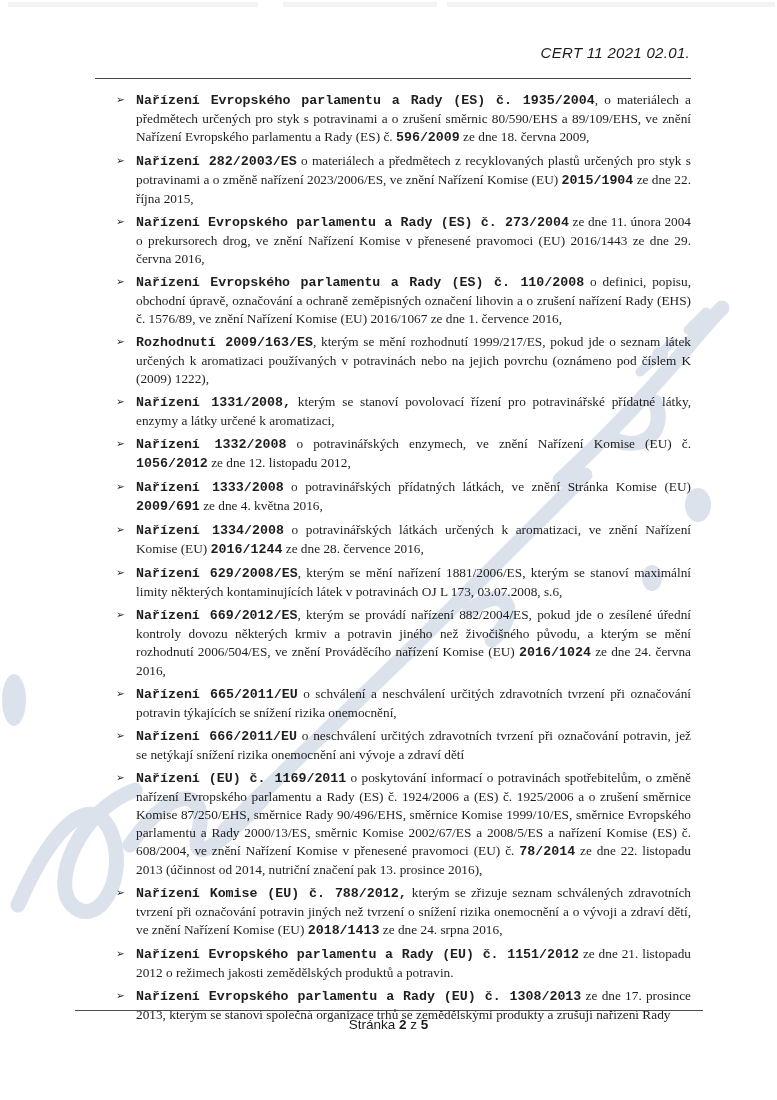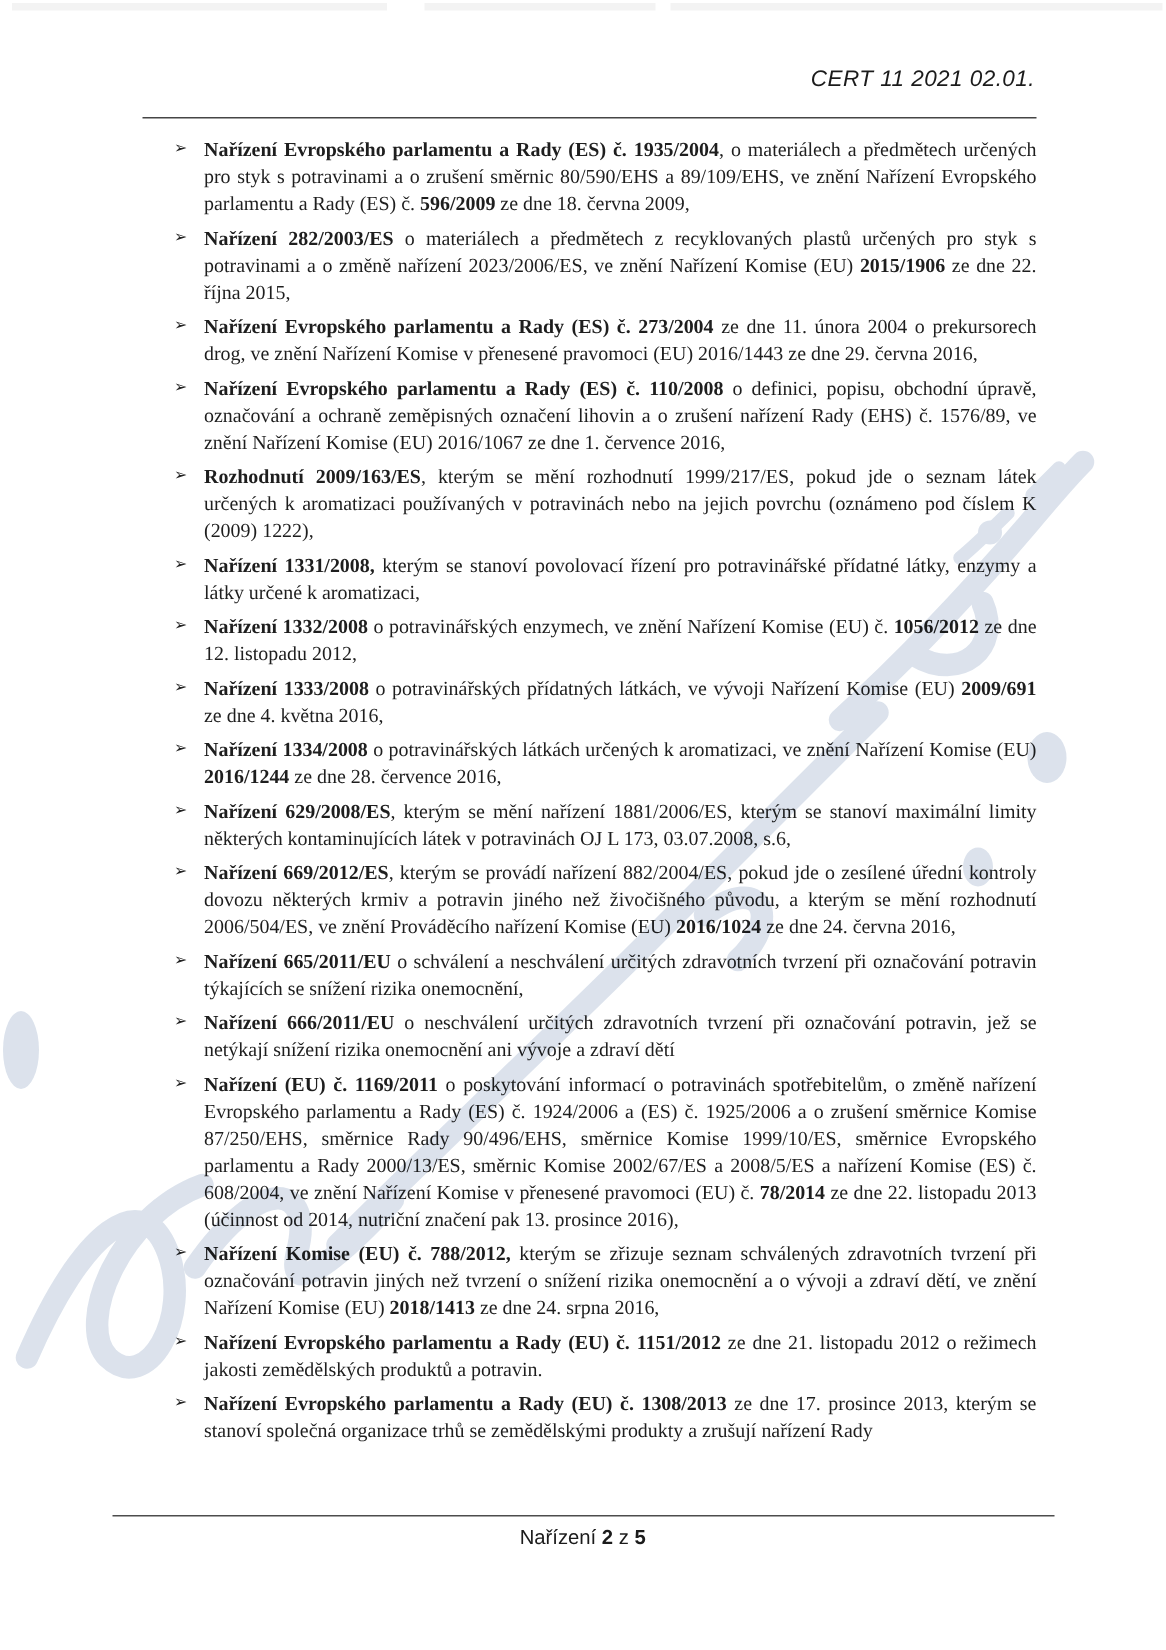--- a/index.html
+++ b/index.html
@@ -15,21 +15,21 @@
   .header-code{
     position:absolute;top:44px;right:87px;
     font-family:"Liberation Sans", sans-serif;font-style:italic;
     font-size:15px;letter-spacing:.3px;color:#1b1b1b;
   }
   .rule-top{position:absolute;top:78px;left:95px;width:596px;border-top:1.7px solid #454545;}
 
   .list{position:absolute;top:91px;left:95px;width:596px;}
   .item{position:relative;padding-left:41px;margin-bottom:5px;}
   .item p{margin:0;font-size:13.3px;line-height:18px;text-align:justify;color:#1e1e1e;}
-  .item .b{font-weight:bold;}
+  .item .b{font-weight:bold;font-family:Liberation Mono, monospace;}
   .bullet{
     position:absolute;left:21px;top:2px;
     font-family:"DejaVu Sans", sans-serif;font-size:10.5px;color:#222;
   }
 
   .rule-bottom{position:absolute;top:1010px;left:75px;width:628px;border-top:1.5px solid #4d4d4d;}
   .footer{
     position:absolute;top:1017px;left:0;width:777px;text-align:center;
     font-family:"Liberation Sans", sans-serif;font-size:13.5px;color:#1b1b1b;
   }
@@ -53,21 +53,21 @@
 <div class="header-code">CERT 11 2021 02.01.</div>
 <div class="rule-top"></div>
 
 <div class="list">
     <div class="item">
       <span class="bullet">➢</span>
       <p><span class="b">Nařízení Evropského parlamentu a Rady (ES) č. 1935/2004</span><span>, o materiálech a předmětech určených pro styk s potravinami a o zrušení směrnic 80/590/EHS a 89/109/EHS, ve znění Nařízení Evropského parlamentu a Rady (ES) č. </span><span class="b">596/2009</span><span> ze dne 18. června 2009,</span></p>
     </div>
     <div class="item">
       <span class="bullet">➢</span>
-      <p><span class="b">Nařízení 282/2003/ES</span><span> o materiálech a předmětech z recyklovaných plastů určených pro styk s potravinami a o změně nařízení 2023/2006/ES, ve znění Nařízení Komise (EU) </span><span class="b">2015/1906</span><span> ze dne 22. října 2015,</span></p>
+      <p><span class="b">Nařízení 282/2003/ES</span><span> o materiálech a předmětech z recyklovaných plastů určených pro styk s potravinami a o změně nařízení 2023/2006/ES, ve znění Nařízení Komise (EU) </span><span class="b">2015/1904</span><span> ze dne 22. října 2015,</span></p>
     </div>
     <div class="item">
       <span class="bullet">➢</span>
       <p><span class="b">Nařízení Evropského parlamentu a Rady (ES) č. 273/2004</span><span> ze dne 11. února 2004 o prekursorech drog, ve znění Nařízení Komise v přenesené pravomoci (EU) 2016/1443 ze dne 29. června 2016,</span></p>
     </div>
     <div class="item">
       <span class="bullet">➢</span>
       <p><span class="b">Nařízení Evropského parlamentu a Rady (ES) č. 110/2008</span><span> o definici, popisu, obchodní úpravě, označování a ochraně zeměpisných označení lihovin a o zrušení nařízení Rady (EHS) č. 1576/89, ve znění Nařízení Komise (EU) 2016/1067 ze dne 1. července 2016,</span></p>
     </div>
     <div class="item">
@@ -77,21 +77,21 @@
     <div class="item">
       <span class="bullet">➢</span>
       <p><span class="b">Nařízení 1331/2008,</span><span> kterým se stanoví povolovací řízení pro potravinářské přídatné látky, enzymy a látky určené k aromatizaci,</span></p>
     </div>
     <div class="item">
       <span class="bullet">➢</span>
       <p><span class="b">Nařízení 1332/2008</span><span> o potravinářských enzymech, ve znění Nařízení Komise (EU) č. </span><span class="b">1056/2012</span><span> ze dne 12. listopadu 2012,</span></p>
     </div>
     <div class="item">
       <span class="bullet">➢</span>
-      <p><span class="b">Nařízení 1333/2008</span><span> o potravinářských přídatných látkách, ve vývoji Nařízení Komise (EU) </span><span class="b">2009/691</span><span> ze dne 4. května 2016,</span></p>
+      <p><span class="b">Nařízení 1333/2008</span><span> o potravinářských přídatných látkách, ve znění Stránka Komise (EU) </span><span class="b">2009/691</span><span> ze dne 4. května 2016,</span></p>
     </div>
     <div class="item">
       <span class="bullet">➢</span>
       <p><span class="b">Nařízení 1334/2008</span><span> o potravinářských látkách určených k aromatizaci, ve znění Nařízení Komise (EU) </span><span class="b">2016/1244</span><span> ze dne 28. července 2016,</span></p>
     </div>
     <div class="item">
       <span class="bullet">➢</span>
       <p><span class="b">Nařízení 629/2008/ES</span><span>, kterým se mění nařízení 1881/2006/ES, kterým se stanoví maximální limity některých kontaminujících látek v potravinách OJ L 173, 03.07.2008, s.6,</span></p>
     </div>
     <div class="item">
@@ -119,21 +119,21 @@
       <p><span class="b">Nařízení Evropského parlamentu a Rady (EU) č. 1151/2012</span><span> ze dne 21. listopadu 2012 o režimech jakosti zemědělských produktů a potravin.</span></p>
     </div>
     <div class="item">
       <span class="bullet">➢</span>
       <p><span class="b">Nařízení Evropského parlamentu a Rady (EU) č. 1308/2013</span><span> ze dne 17. prosince 2013, kterým se stanoví společná organizace trhů se zemědělskými produkty a zrušují nařízení Rady</span></p>
     </div>
   </div>
 
 <div class="rule-bottom"></div>
 <div class="footer">
-  <span>Nařízení </span><span class="fb">2</span><span> z </span><span class="fb">5</span>
+  <span>Stránka </span><span class="fb">2</span><span> z </span><span class="fb">5</span>
 </div>
 
 <svg class="watermark" width="777" height="1100" viewBox="0 0 777 1100" xmlns="http://www.w3.org/2000/svg" opacity="0.62">
   <g stroke-width="15">
     <path d="M 18 905 C 55 820, 95 790, 112 835 C 128 878, 98 930, 72 905 C 50 882, 80 810, 135 790"></path>
     <path d="M 130 845 C 175 780, 210 790, 198 835 C 190 868, 225 840, 262 800"></path>
     <path d="M 225 830 C 300 755, 370 690, 430 630 C 495 565, 545 515, 585 475"></path>
     <path d="M 470 610 C 510 580, 520 615, 492 640"></path>
     <path d="M 560 480 C 615 430, 655 385, 685 350 C 700 332, 712 318, 722 308"></path>
     <path d="M 610 437 C 640 455, 668 432, 655 402"></path>

